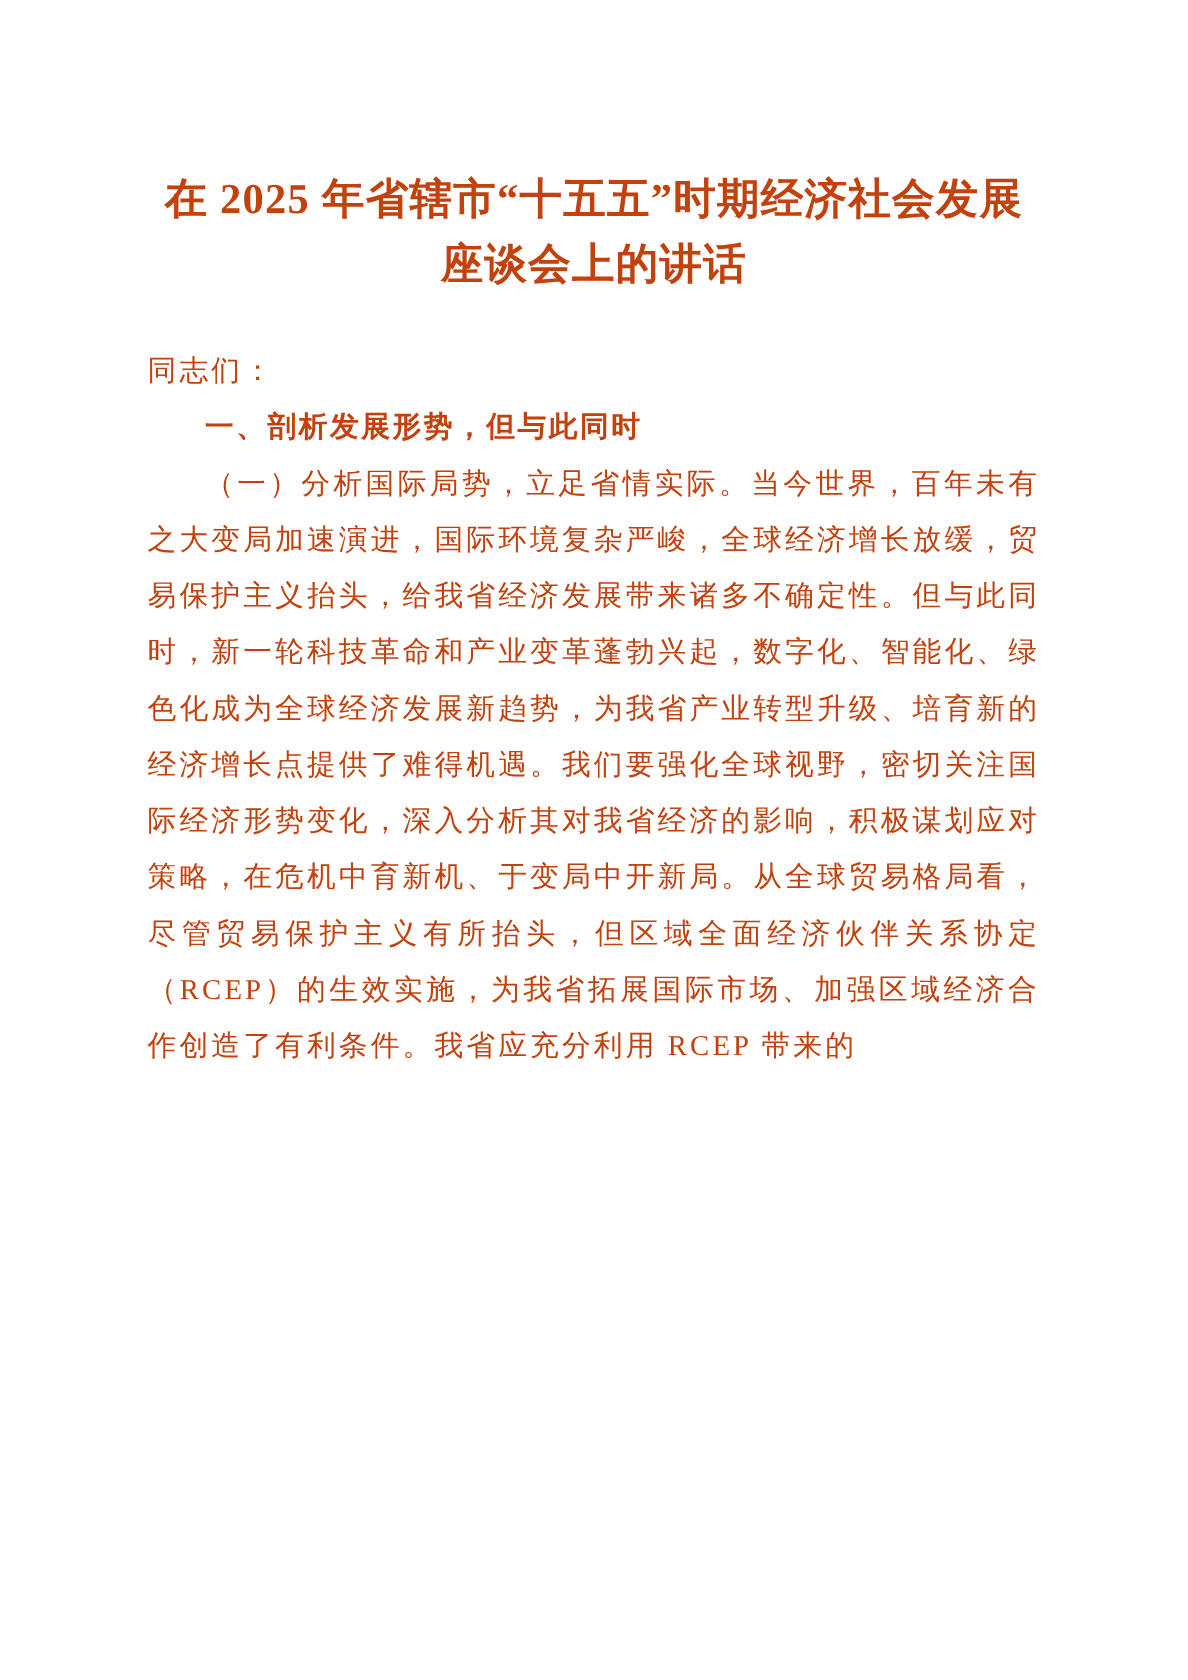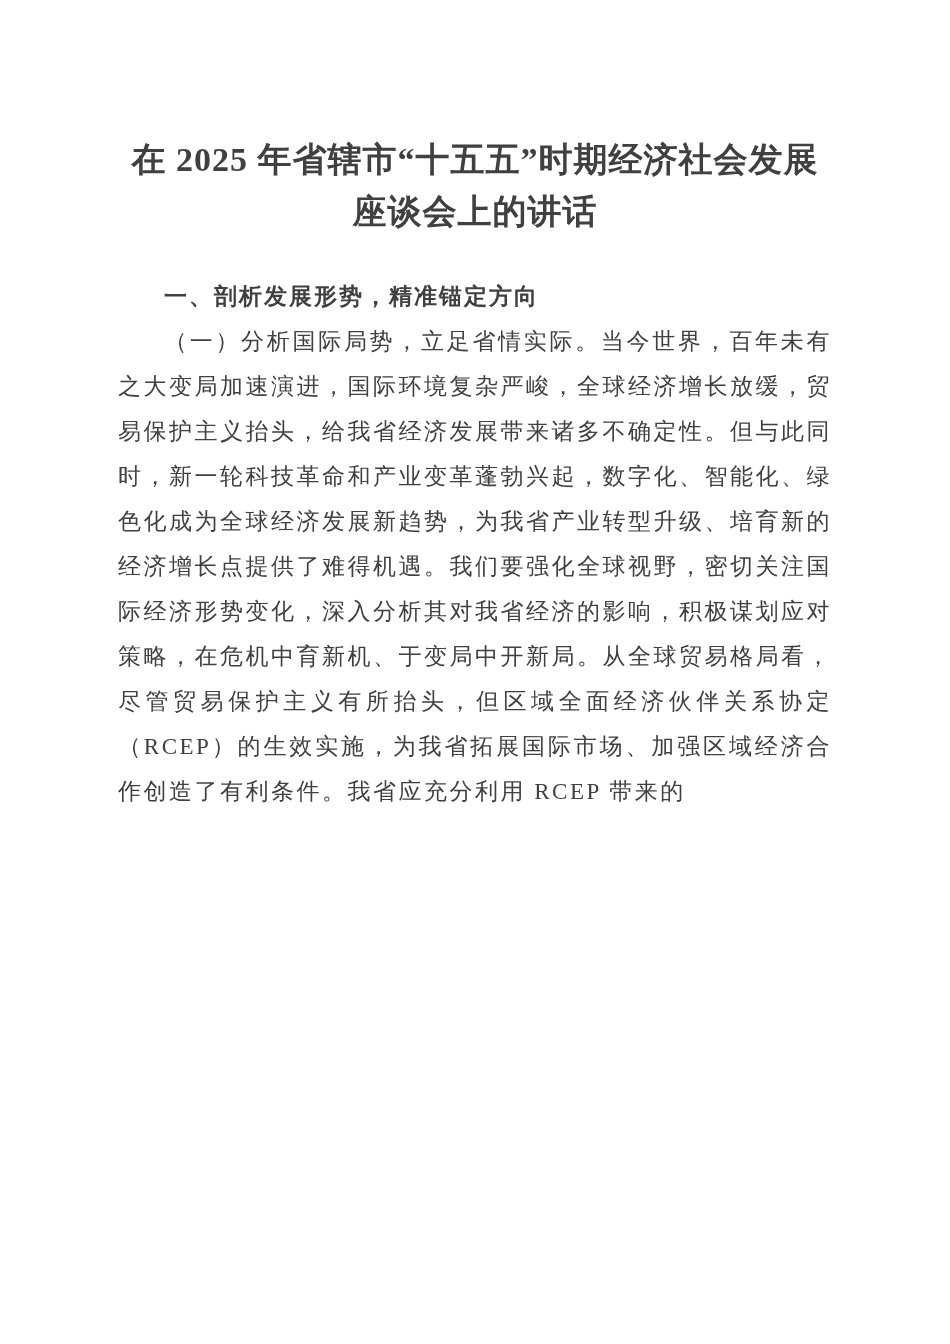--- a/index.html
+++ b/index.html
@@ -8,21 +8,21 @@
     background: #ffffff;
   }
   .page {
     position: relative;
     width: 950px;
     height: 1344px;
     margin: 0 auto;
     background: #ffffff;
     box-sizing: border-box;
     padding: 134px 118px 0 118px;
-    color: #404040;
+    color: #c2410c;
     overflow: hidden;
   }
   .doc-title {
     font-family: "Liberation Serif", "DejaVu Serif", serif;
     font-size: 34px;
     font-weight: 700;
     line-height: 52px;
     text-align: center;
     letter-spacing: 1px;
     margin: 0 0 36px 0;
@@ -55,19 +55,20 @@
     font-family: "Liberation Serif", "DejaVu Serif", serif;
   }
 </style>
 </head>
 <body>
 
 <div class="page">
 
   <h1 class="doc-title">在 2025 年省辖市“十五五”时期经济社会发展座谈会上的讲话</h1>
 
+  <p class="body-text salutation">同志们：</p>
 
 
-  <h2 class="section-heading">一、剖析发展形势，精准锚定方向</h2>
+  <h2 class="section-heading">一、剖析发展形势，但与此同时</h2>
 
   <p class="body-text para-indent"><span class="lead-in">（一）分析国际局势，立足省情实际。</span><span>当今世界，百年未有之大变局加速演进，国际环境复杂严峻，全球经济增长放缓，贸易保护主义抬头，给我省经济发展带来诸多不确定性。但与此同时，新一轮科技革命和产业变革蓬勃兴起，数字化、智能化、绿色化成为全球经济发展新趋势，为我省产业转型升级、培育新的经济增长点提供了难得机遇。我们要强化全球视野，密切关注国际经济形势变化，深入分析其对我省经济的影响，积极谋划应对策略，在危机中育新机、于变局中开新局。从全球贸易格局看，尽管贸易保护主义有所抬头，但区域全面经济伙伴关系协定（RCEP）的生效实施，为我省拓展国际市场、加强区域经济合作创造了有利条件。我省应充分利用 RCEP 带来的</span></p>
 
 </div>
 
 </body></html>

